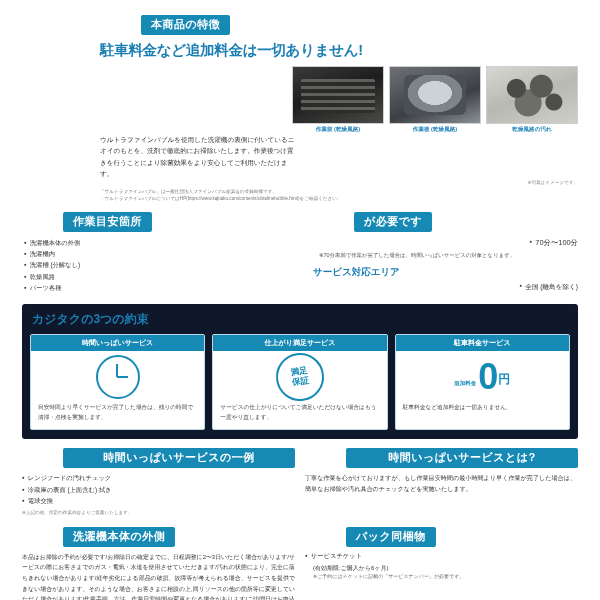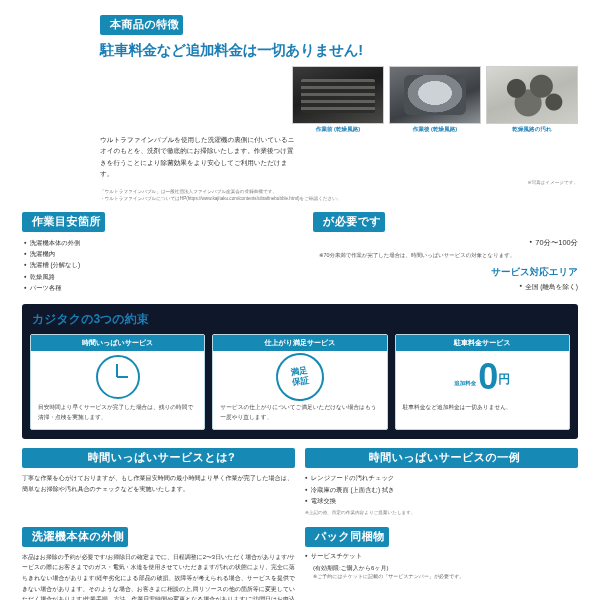--- a/index.html
+++ b/index.html
@@ -16,29 +16,29 @@
     box-sizing:border-box;
     padding:14px 22px 10px 22px;
   }
   
   .sec-title{
     font-size:11px;
     font-weight:bold;
     color:#ffffff;
     background:#168ab5;
     display:inline-block;
-    padding:2px 4px 3px 10px;
+    padding:2px 10px 3px 10px;
     border-radius:2px;
     letter-spacing:.5px;
+    margin-left:41px;
   }
   .sec-title.wide{display:block;text-align:center;}
   .blue-head{
     color:#1b7fb5;
     font-weight:bold;
-    text-align:right;
   }
   .xtiny{font-size:4.6px;line-height:1.45;color:#777;}
   
   .top{
     margin-left:78px;
   }
   .headline{
     font-size:14.5px;
     font-weight:bold;
     color:#1b7fb5;
@@ -246,32 +246,32 @@
           </div>
         </div>
         <div class="card-txt">駐車料金など追加料金は一切ありません。</div>
       </div>
 
     </div>
   </div>
 
   <div class="infocols">
     <div class="infocol">
-      <span class="sec-title wide">時間いっぱいサービスとは?</span>
-      <div class="box-body">丁寧な作業を心がけておりますが、もし作業目安時間の最小時間より早く作業が完了した場合は、簡単なお掃除や汚れ具合のチェックなどを実施いたします。</div>
-    </div>
-    <div class="infocol">
       <span class="sec-title wide">時間いっぱいサービスの一例</span>
       <ul class="olist">
         <li>レンジフードの汚れチェック</li>
         <li>冷蔵庫の表面 (上面含む) 拭き</li>
         <li>電球交換</li>
       </ul>
       <div class="xtiny" style="margin-top:3px;">※上記の他、所定の作業内容よりご提案いたします。</div>
     </div>
+    <div class="infocol">
+      <span class="sec-title wide">時間いっぱいサービスとは?</span>
+      <div class="box-body">丁寧な作業を心がけておりますが、もし作業目安時間の最小時間より早く作業が完了した場合は、簡単なお掃除や汚れ具合のチェックなどを実施いたします。</div>
+    </div>
   </div>
 
   <div class="botcols">
     <div class="botcol">
       <span class="sec-title">洗濯機本体の外側</span>
       <div class="bot-text">本品はお掃除の予約が必要です/お掃除日の確定までに、日程調整に2〜3日いただく場合があります/サービスの際にお客さまでのガス・電気・水道を使用させていただきます/汚れの状態により、完全に落ちきれない場合があります/経年劣化による部品の破損、故障等が考えられる場合、サービスを提供できない場合があります。そのような場合、お客さまに相談の上,同リソースの他の箇所等に変更していただく場合があります/作業手順、方法、作業目安時間や変更となる場合があります/ご訪問日はお申込みから5日以降で調整いたします。</div>
     </div>
     <div class="botcol">
       <span class="sec-title">パック同梱物</span>
       <div class="pack-item">サービスチケット</div>

